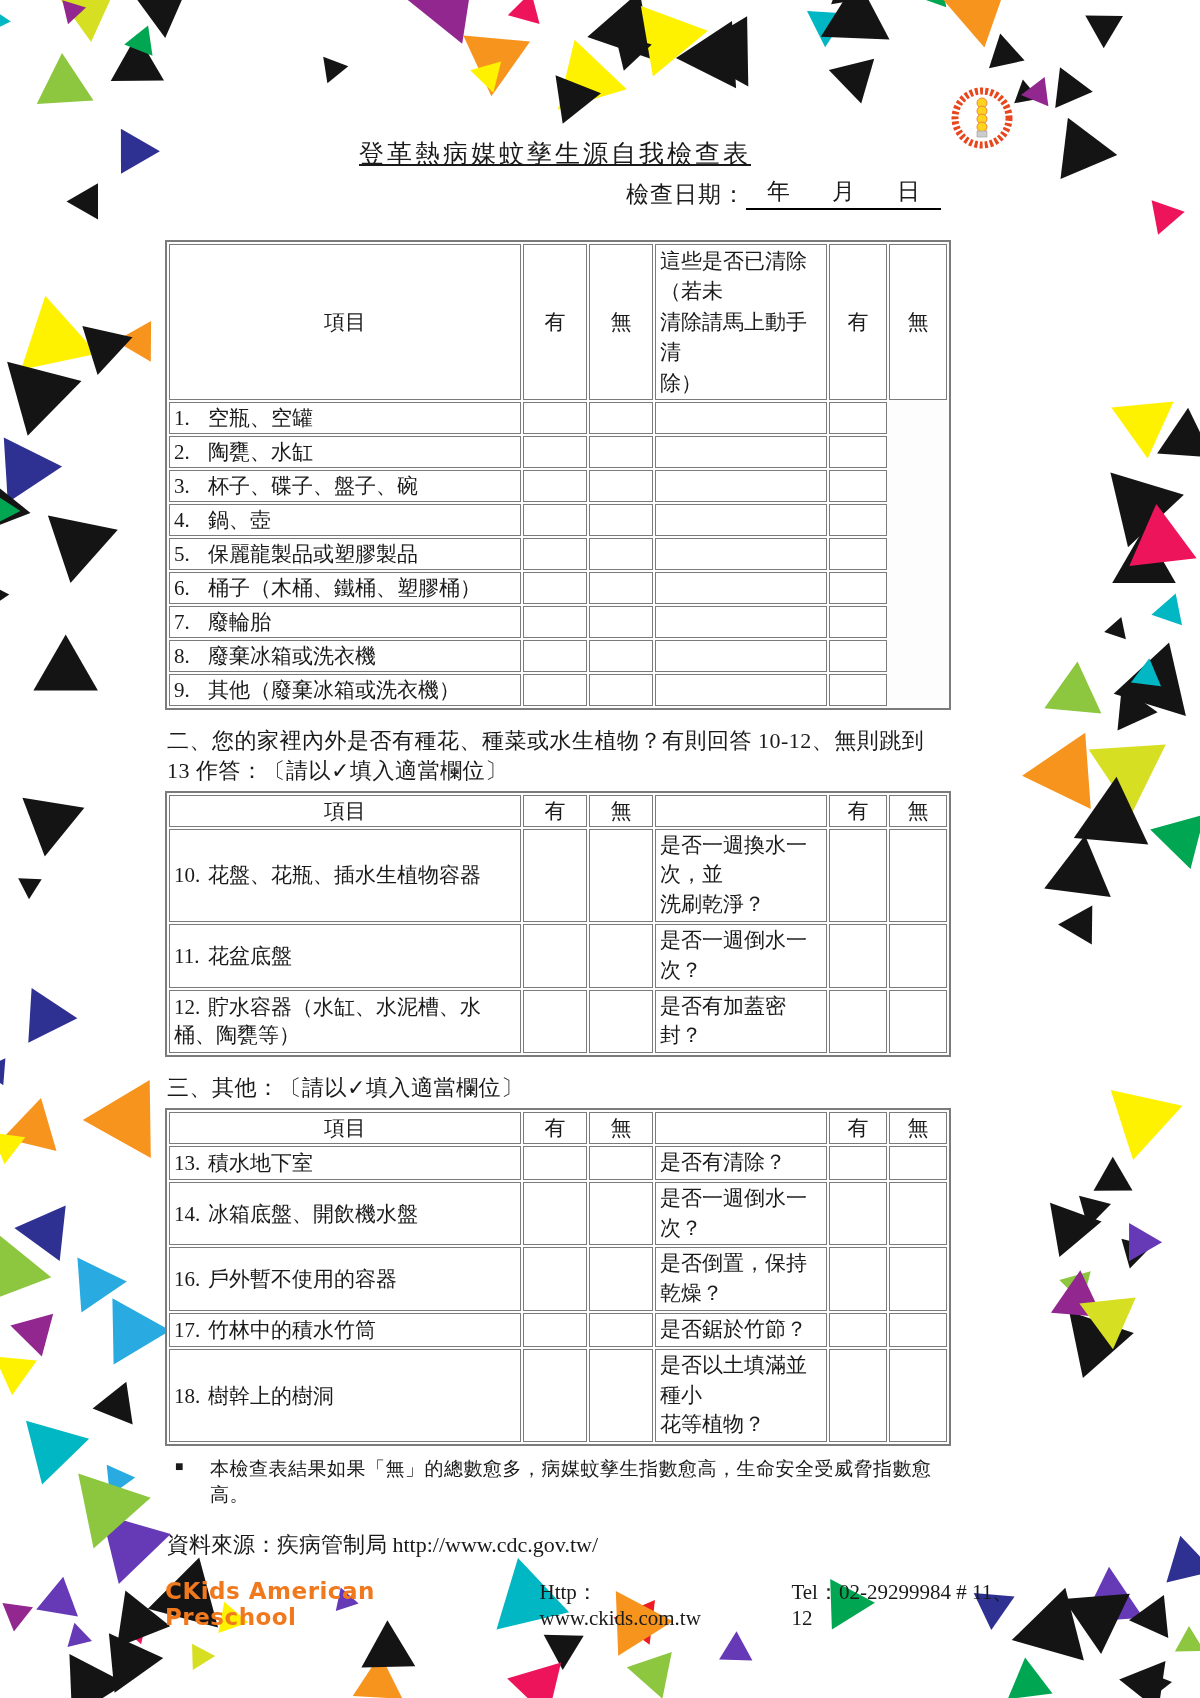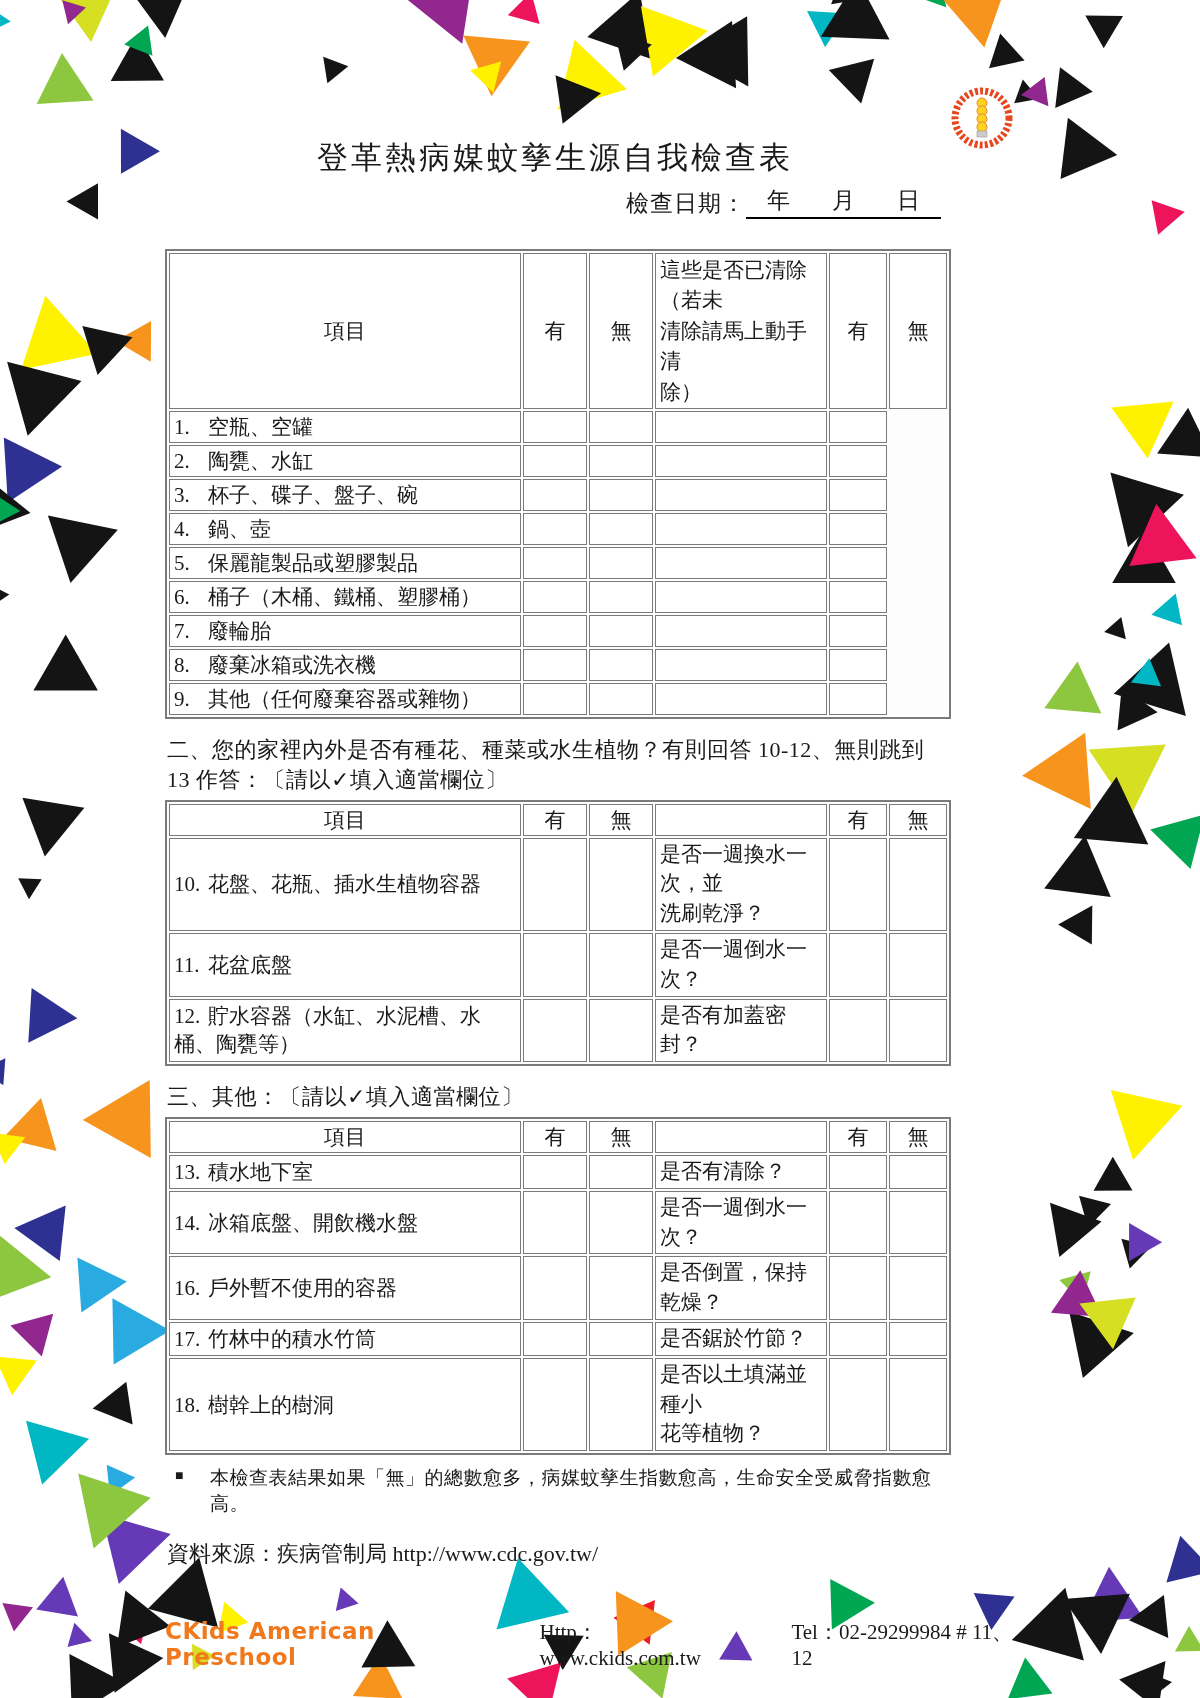--- a/index.html
+++ b/index.html
@@ -6,21 +6,21 @@
   .page{
     position:relative;width:1200px;height:1698px;margin:0 auto;
     background:#ffffff;overflow:hidden;
     font-family:"Liberation Serif","DejaVu Serif",serif;color:#1a1a1a;
   }
   #border-decor{position:absolute;left:0;top:0;width:1200px;height:1698px;}
   .content{position:absolute;left:165px;top:95px;width:780px;}
   .logo{position:absolute;left:950px;top:86px;width:64px;height:64px;}
   h1.title{
     margin:42px 0 6px 0;text-align:center;font-weight:normal;
-    font-size:31px;letter-spacing:3px;
+    font-size:25px;letter-spacing:3px;text-decoration:underline;
   }
   .date-row{
     display:flex;justify-content:flex-end;align-items:flex-end;
     font-size:23px;margin:2px 4px 30px 0;
   }
   .date-label{letter-spacing:1px;margin-left:14px;}
   .date-line{
     display:inline-flex;width:195px;justify-content:space-around;
     border-bottom:2px solid #000;padding-bottom:1px;
   }
@@ -46,22 +46,22 @@
     line-height:1.45;padding-left:6px;
   }
   td.q{white-space:pre-line;line-height:1.42;padding-left:6px;margin-left:31px;}
   .note-row{
     display:flex;align-items:flex-start;margin:10px 0 0 2px;
     font-size:19px;letter-spacing:0.5px;
   }
   .note-bullet{font-size:14px;margin:3px 26px 0 8px;}
   .source-line{margin:22px 0 0 2px;font-size:22px;}
   .footer{
-    position:absolute;left:165px;top:1618px;width:855px;
-    display:flex;justify-content:flex-start;align-items:baseline;gap:45px;
+    position:absolute;left:165px;top:1578px;width:855px;
+    display:flex;justify-content:flex-end;align-items:baseline;gap:45px;
   }
   .brand{
     font-family:"DejaVu Sans","Liberation Sans",sans-serif;
     font-weight:bold;font-size:23px;letter-spacing:0.5px;
   }
   .footer .plain{font-size:21px;}
 </style>
 </head>
 <body>
 
@@ -287,21 +287,21 @@
             <td></td>
           </tr>
           <tr class="r">
             <td class="item"><span class="no">8.</span><span>廢棄冰箱或洗衣機</span></td>
             <td></td>
             <td></td>
             <td></td>
             <td></td>
           </tr>
           <tr class="r">
-            <td class="item"><span class="no">9.</span><span>其他（任何廢棄容器或雜物）</span></td>
+            <td class="item"><span class="no">9.</span><span>其他（廢棄冰箱或洗衣機）</span></td>
             <td></td>
             <td></td>
             <td></td>
             <td></td>
           </tr>
         </tbody>
     </table>
 
     <div class="sec-heading">二、您的家裡內外是否有種花、種菜或水生植物？有則回答 10-12、無則跳到
 13 作答：〔請以✓填入適當欄位〕</div>

